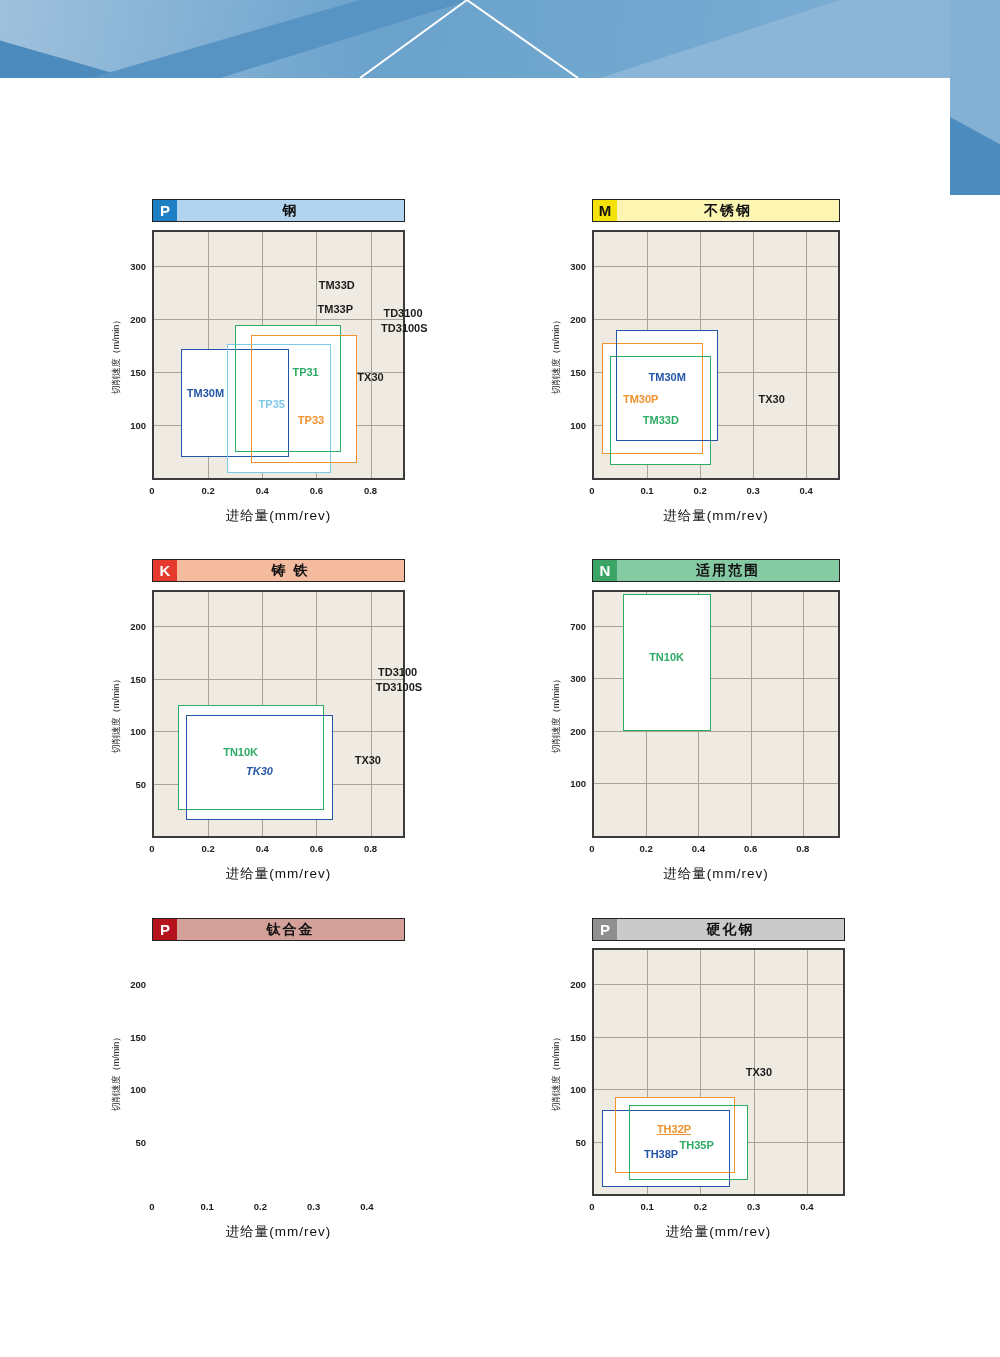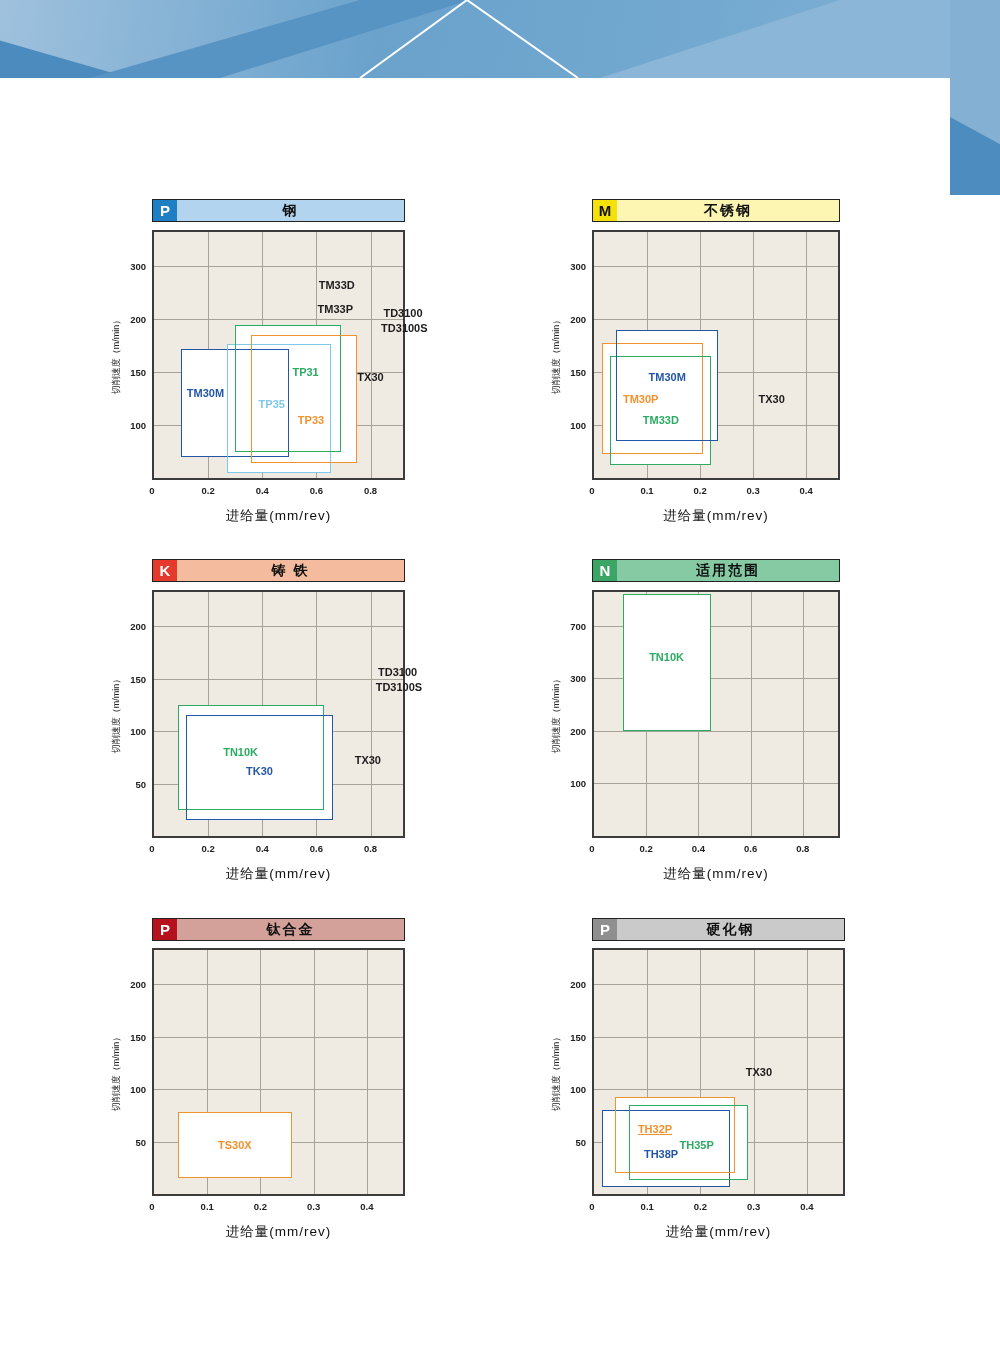--- a/index.html
+++ b/index.html
@@ -151,21 +151,21 @@
           <div class="gl" style="left: 216.522px; top: 0px; width: 1px; height: 244px;"></div>
           <div class="gl" style="left: 0px; top: 191.527px; width: 249px; height: 1px;"></div>
           <div class="gl" style="left: 0px; top: 139.054px; width: 249px; height: 1px;"></div>
           <div class="gl" style="left: 0px; top: 86.5806px; width: 249px; height: 1px;"></div>
           <div class="gl" style="left: 0px; top: 34.1075px; width: 249px; height: 1px;"></div>
           <div class="rect-fill" style="left: 24.3587px; top: 112.817px; width: 146.152px; height: 104.946px;"></div>
           <div class="rect-fill" style="left: 32.4783px; top: 123.312px; width: 146.152px; height: 104.946px;"></div>
           <div class="rect-stroke" style="left: 24.3587px; top: 112.817px; width: 146.152px; height: 104.946px; border: 1.5px solid rgb(44, 171, 99);"></div>
           <div class="rect-stroke" style="left: 32.4783px; top: 123.312px; width: 146.152px; height: 104.946px; border: 1.5px solid rgb(36, 86, 168);"></div>
           <div class="series-label" style="left: 86.6087px; top: 160.043px; color: rgb(44, 171, 99);">TN10K</div>
-          <div class="series-label" style="left: 105.554px; top: 178.933px; color: rgb(36, 86, 168);">TK30</div>
+          <div class="series-label" style="left: 105.554px; top: 178.933px; color: rgb(36, 86, 168); font-style: italic;">TK30</div>
           <div class="series-label" style="left: 213.815px; top: 168.439px; color: rgb(28, 28, 28);">TX30</div>
           <div class="series-label" style="left: 243.587px; top: 80.2839px; color: rgb(28, 28, 28);">TD3100</div>
           <div class="series-label" style="left: 244.94px; top: 94.9763px; color: rgb(28, 28, 28);">TD3100S</div>
         </div>
         <div class="xtick" style="left: 43px; top: 284px;">0</div>
         <div class="xtick" style="left: 99.1304px; top: 284px;">0.2</div>
         <div class="xtick" style="left: 153.261px; top: 284px;">0.4</div>
         <div class="xtick" style="left: 207.391px; top: 284px;">0.6</div>
         <div class="xtick" style="left: 261.522px; top: 284px;">0.8</div>
         <div class="ytick" style="left: 20px; top: 219.527px;">50</div>
@@ -202,33 +202,20 @@
         <div class="ytick" style="left: 20px; top: 166.828px;">200</div>
         <div class="ytick" style="left: 20px; top: 114.241px;">300</div>
         <div class="ytick" style="left: 20px; top: 61.6552px;">700</div>
         <div class="xtitle" style="left: 60px; top: 306px; width: 248px;">进给量(mm/rev)</div>
         <div class="ytitle" style="left: 24px; top: 155px;">切削速度（m/min）</div>
       </div>
       <div class="chart" style="left: 92px; top: 918px; width: 353px; height: 333px;">
         <div class="chart-header" style="left: 60px; top: 0px; width: 253px;">
           <div class="chart-badge" style="background: rgb(181, 18, 30); color: rgb(255, 255, 255);">P</div>
           <div class="chart-titlebar" style="background: rgb(212, 161, 154); color: rgb(17, 17, 17);">钛合金</div>
-        </div>
-        <div class="plot" style="left: 60px; top: 30px; width: 253px; height: 248px;">
-          <div class="gl" style="left: 53.2051px; top: 0px; width: 1px; height: 244px;"></div>
-          <div class="gl" style="left: 106.41px; top: 0px; width: 1px; height: 244px;"></div>
-          <div class="gl" style="left: 159.615px; top: 0px; width: 1px; height: 244px;"></div>
-          <div class="gl" style="left: 212.821px; top: 0px; width: 1px; height: 244px;"></div>
-          <div class="gl" style="left: 0px; top: 191.527px; width: 249px; height: 1px;"></div>
-          <div class="gl" style="left: 0px; top: 139.054px; width: 249px; height: 1px;"></div>
-          <div class="gl" style="left: 0px; top: 86.5806px; width: 249px; height: 1px;"></div>
-          <div class="gl" style="left: 0px; top: 34.1075px; width: 249px; height: 1px;"></div>
-          <div class="rect-fill" style="left: 23.9423px; top: 162.142px; width: 114.391px; height: 66.1161px;"></div>
-          <div class="rect-stroke" style="left: 23.9423px; top: 162.142px; width: 114.391px; height: 66.1161px; border: 1.5px solid rgb(240, 146, 46);"></div>
-          <div class="series-label" style="left: 80.8718px; top: 194.675px; color: rgb(240, 146, 46);">TS30X</div>
         </div>
         <div class="xtick" style="left: 43px; top: 283px;">0</div>
         <div class="xtick" style="left: 98.2051px; top: 283px;">0.1</div>
         <div class="xtick" style="left: 151.41px; top: 283px;">0.2</div>
         <div class="xtick" style="left: 204.615px; top: 283px;">0.3</div>
         <div class="xtick" style="left: 257.821px; top: 283px;">0.4</div>
         <div class="ytick" style="left: 20px; top: 218.527px;">50</div>
         <div class="ytick" style="left: 20px; top: 166.054px;">100</div>
         <div class="ytick" style="left: 20px; top: 113.581px;">150</div>
         <div class="ytick" style="left: 20px; top: 61.1075px;">200</div>
@@ -248,21 +235,21 @@
           <div class="gl" style="left: 0px; top: 191.527px; width: 249px; height: 1px;"></div>
           <div class="gl" style="left: 0px; top: 139.054px; width: 249px; height: 1px;"></div>
           <div class="gl" style="left: 0px; top: 86.5806px; width: 249px; height: 1px;"></div>
           <div class="gl" style="left: 0px; top: 34.1075px; width: 249px; height: 1px;"></div>
           <div class="rect-fill" style="left: 7.98077px; top: 160.043px; width: 127.692px; height: 76.6108px;"></div>
           <div class="rect-fill" style="left: 21.2821px; top: 147.449px; width: 119.712px; height: 75.5613px;"></div>
           <div class="rect-fill" style="left: 34.5833px; top: 154.796px; width: 119.712px; height: 75.5613px;"></div>
           <div class="rect-stroke" style="left: 7.98077px; top: 160.043px; width: 127.692px; height: 76.6108px; border: 1.5px solid rgb(36, 86, 168);"></div>
           <div class="rect-stroke" style="left: 21.2821px; top: 147.449px; width: 119.712px; height: 75.5613px; border: 1.5px solid rgb(240, 146, 46);"></div>
           <div class="rect-stroke" style="left: 34.5833px; top: 154.796px; width: 119.712px; height: 75.5613px; border: 1.5px solid rgb(44, 171, 99);"></div>
-          <div class="series-label" style="left: 61px; top: 178.933px; color: rgb(240, 146, 46); text-decoration: underline;">TH32P</div>
+          <div class="series-label" style="left: 80px; top: 178.933px; color: rgb(240, 146, 46); text-decoration: underline;">TH32P</div>
           <div class="series-label" style="left: 102.686px; top: 194.675px; color: rgb(44, 171, 99);">TH35P</div>
           <div class="series-label" style="left: 67.0385px; top: 204.12px; color: rgb(36, 86, 168);">TH38P</div>
           <div class="series-label" style="left: 164.936px; top: 122.262px; color: rgb(28, 28, 28);">TX30</div>
         </div>
         <div class="xtick" style="left: 43px; top: 283px;">0</div>
         <div class="xtick" style="left: 98.2051px; top: 283px;">0.1</div>
         <div class="xtick" style="left: 151.41px; top: 283px;">0.2</div>
         <div class="xtick" style="left: 204.615px; top: 283px;">0.3</div>
         <div class="xtick" style="left: 257.821px; top: 283px;">0.4</div>
         <div class="ytick" style="left: 20px; top: 218.527px;">50</div>

